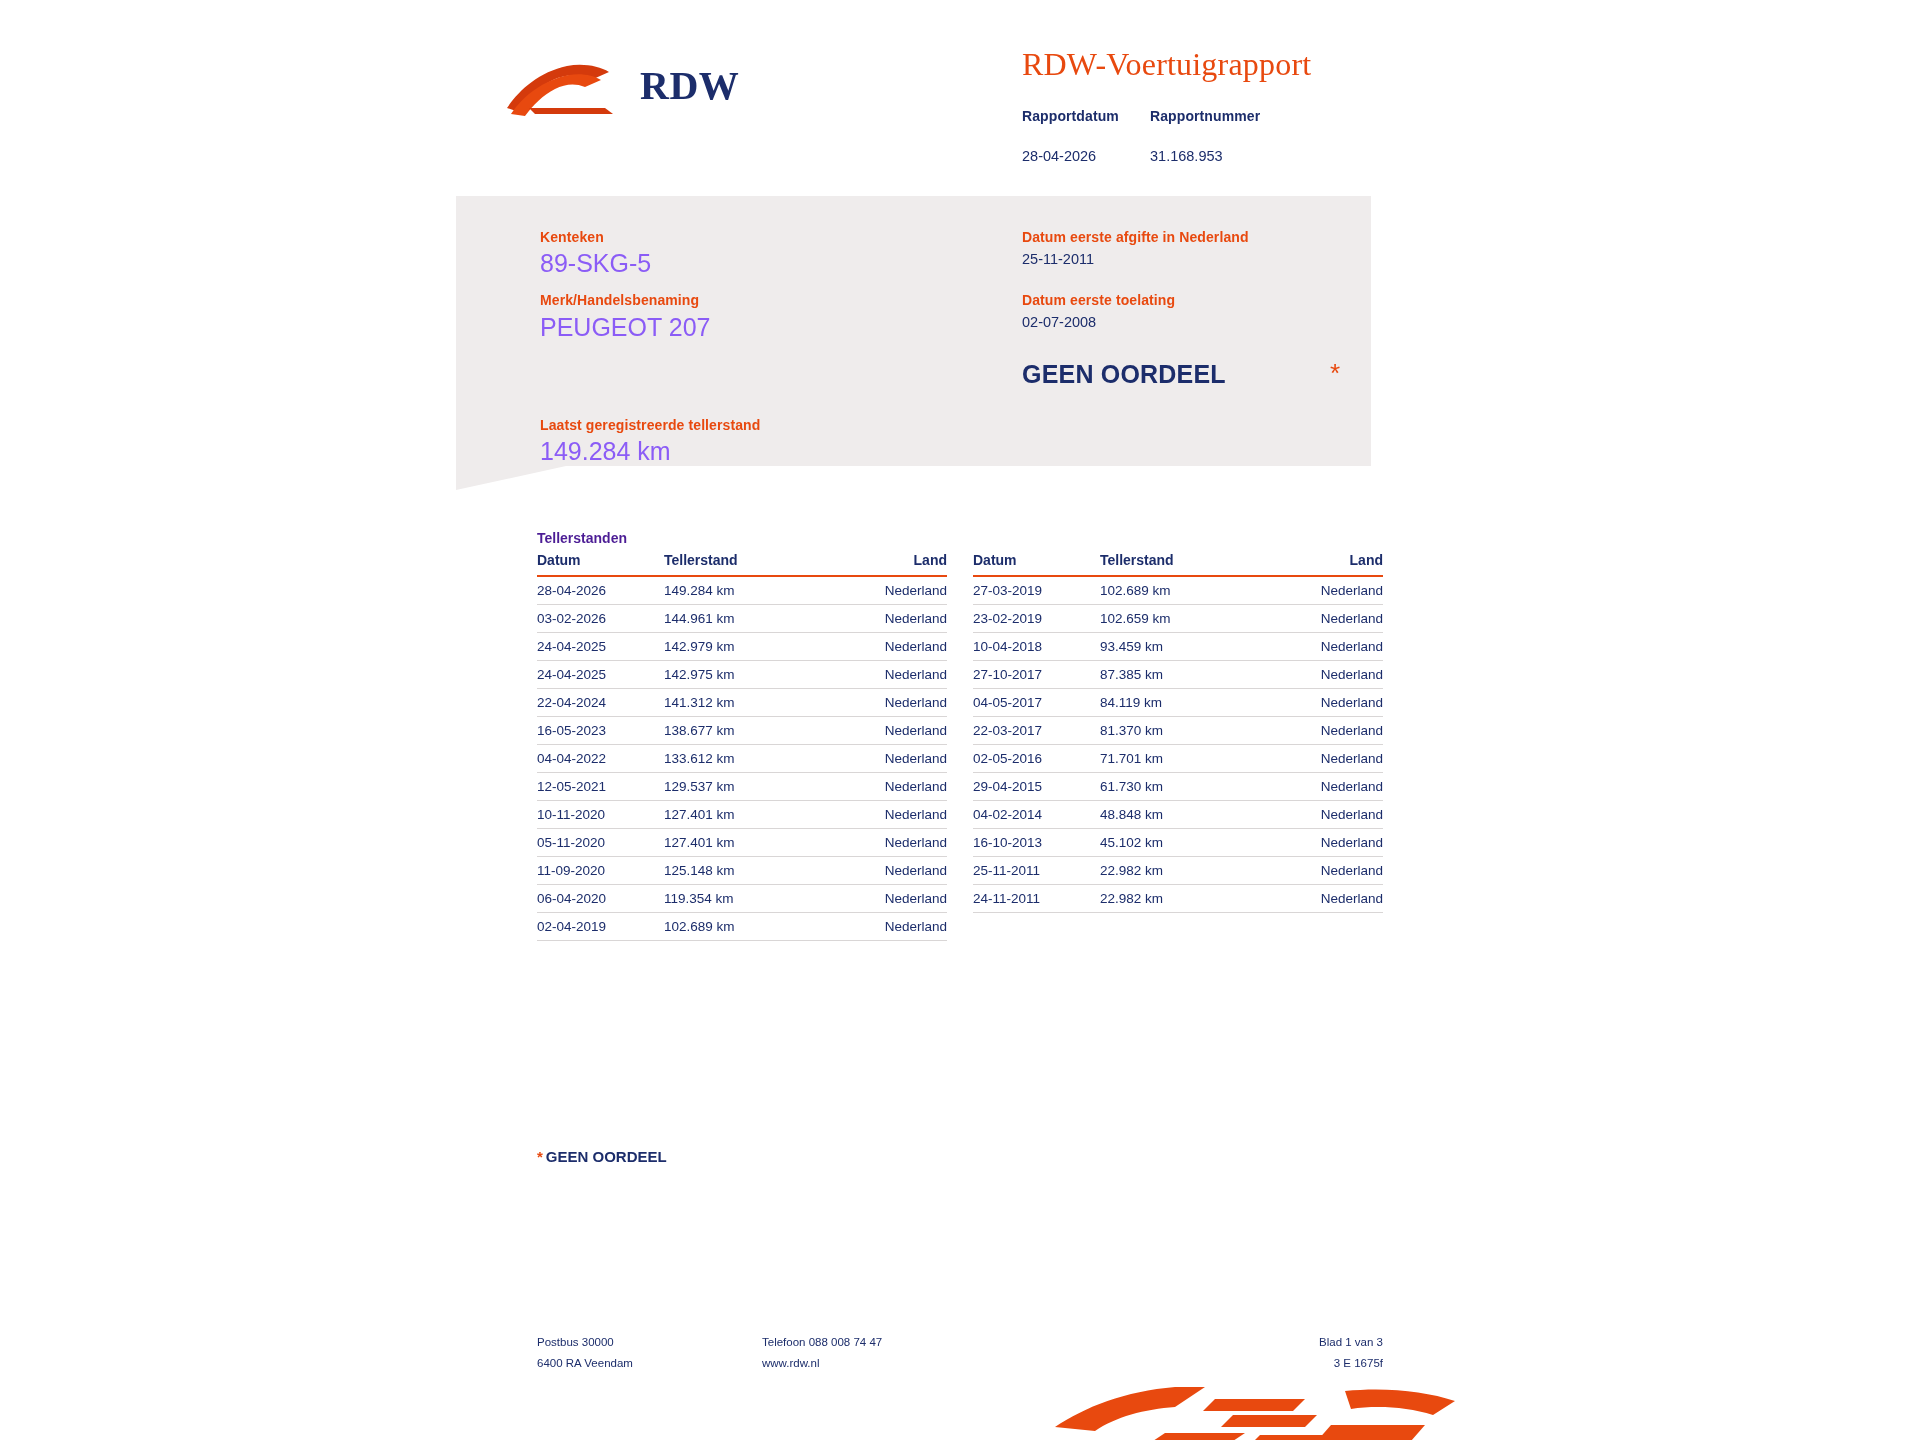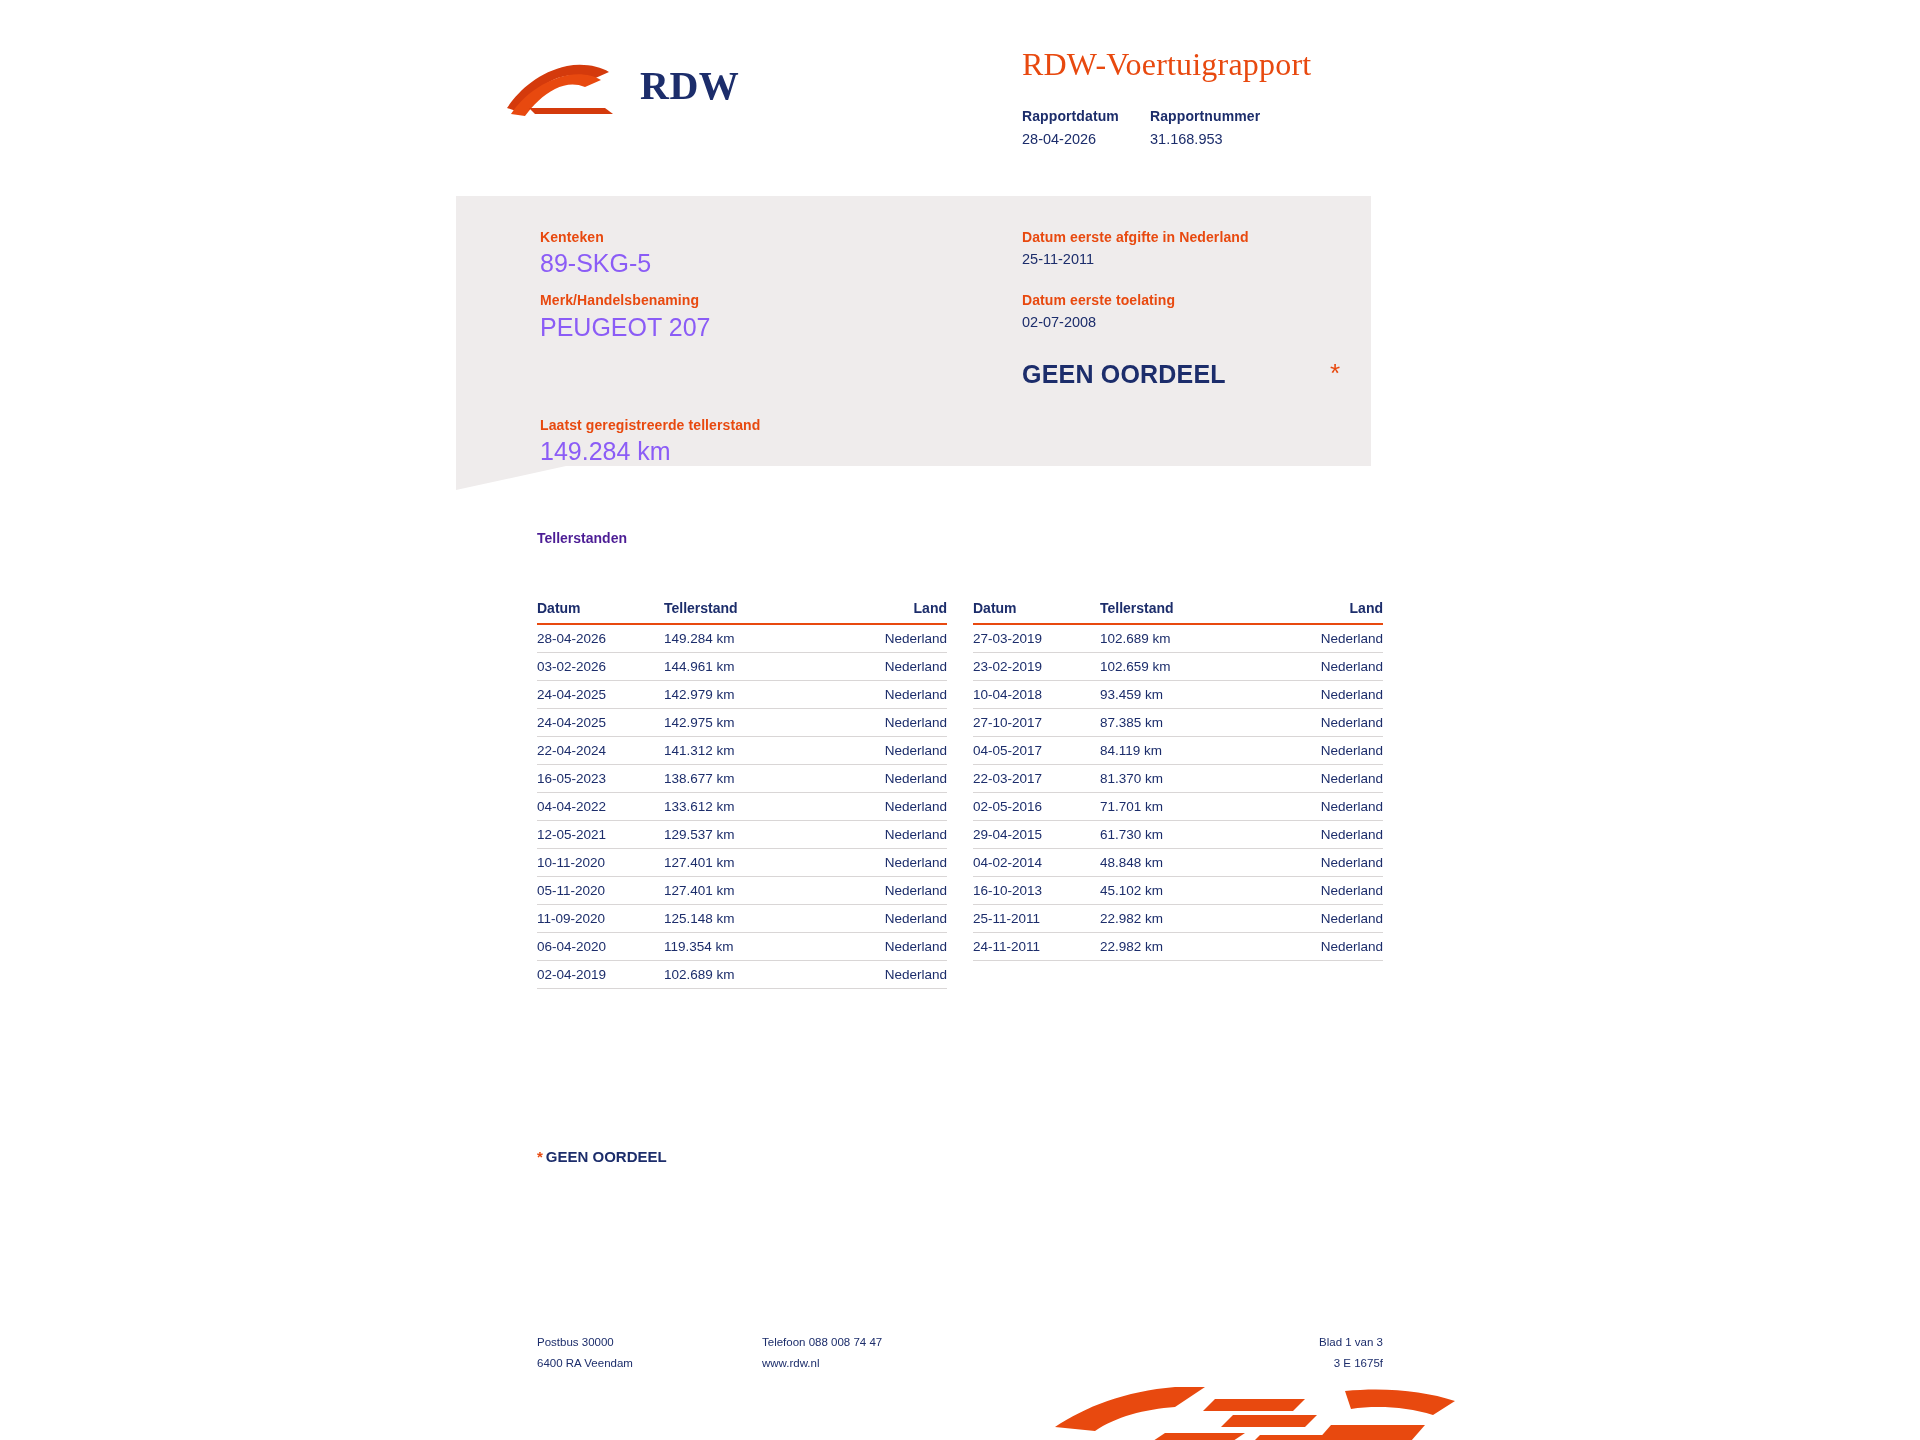--- a/index.html
+++ b/index.html
@@ -69,21 +69,21 @@
     display: flex;
   }
   .meta-col {
     width: 128px;
   }
   .meta-label {
     font-weight: bold;
     font-size: 14px;
     color: #1c2d6b;
     letter-spacing: 0.1px;
-    margin-bottom: 7px;
+    margin-bottom: 24px;
   }
   .meta-value {
     font-size: 14.5px;
     color: #1c2d6b;
   }
 
   
   .panel {
     position: absolute;
     left: 456px;
@@ -148,21 +148,20 @@
     top: 530px;
     font-size: 14px;
     font-weight: bold;
     color: #4c1d95;
   }
   .tbl {
     position: absolute;
     border-collapse: collapse;
     font-size: 13.5px;
     color: #1c2d6b;
-    margin-top: 48px;
   }
   .tbl.left  { left: 537px; top: 552px; width: 410px; }
   .tbl.right { left: 973px; top: 552px; width: 410px; }
   .tbl th {
     font-size: 14px;
     font-weight: bold;
     text-align: left;
     padding: 0 0 7px 0;
     border-bottom: 2px solid #e8490f;
     color: #1c2d6b;

